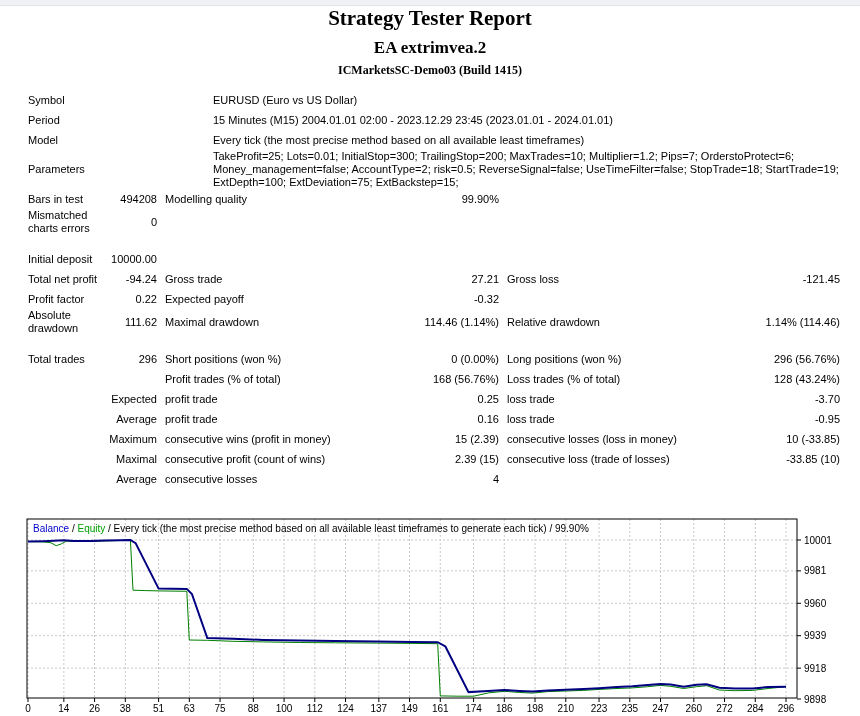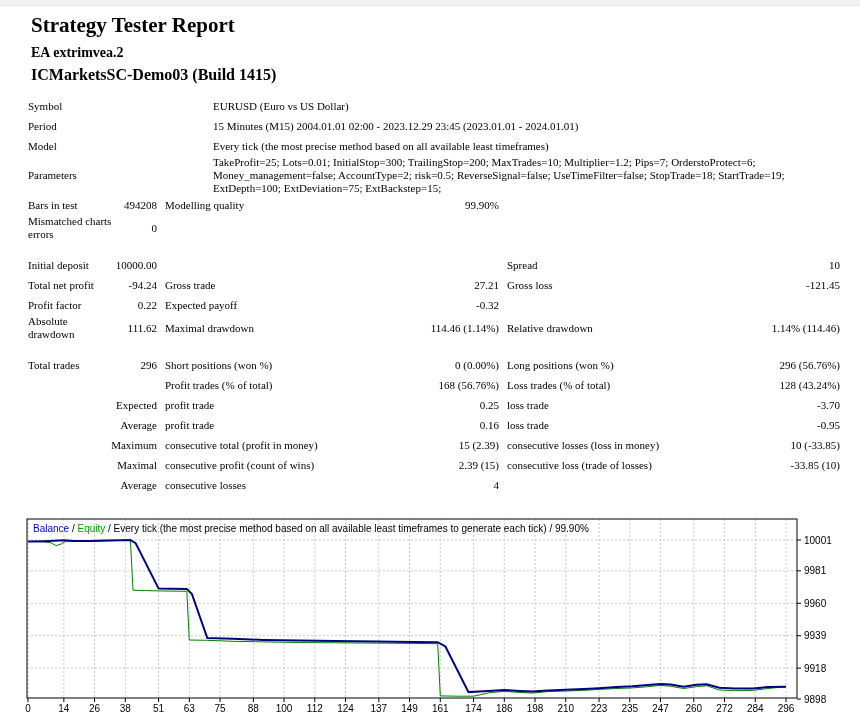--- a/index.html
+++ b/index.html
@@ -2,25 +2,25 @@
 <html><head>
 <meta charset="utf-8">
 <style>
   html,body { margin:0; padding:0; }
   body {
     width:860px; height:716px; background:#ffffff; position:relative;
     font-family:"Liberation Sans", sans-serif; font-size:11px; color:#000;
     overflow:hidden;
   }
   .top-strip { height:5px; background:#f0f1f4; border-bottom:1px solid #e2e4e7; }
-  .header { text-align:left; padding-top:7px; font-family:"Liberation Serif", serif;margin-left:31px; }
+  .header { text-align:center; font-family:"Liberation Serif", serif; }
   .header h1 { font-size:21px; font-weight:bold; margin:0 0 7px 0; }
-  .header h2 { font-size:14px; font-weight:bold; margin:0 0 5px 0; }
-  .header h3 { font-size:16px; font-weight:bold; margin:0 0 12px 0; }
-  .report-table { margin-left:28px; width:812px;font-family:Liberation Serif, serif; }
+  .header h2 { font-size:17px; font-weight:bold; margin:0 0 5px 0; }
+  .header h3 { font-size:12px; font-weight:bold; margin:0 0 12px 0; }
+  .report-table { margin-left:28px; width:812px; }
   .t-row {
     display:grid; grid-template-columns:129px 334px 333px; column-gap:8px;
     align-items:center; min-height:20px;
   }
   .t-cell { display:flex; justify-content:space-between; align-items:center; line-height:13px; }
   .t-cell .t-label { text-align:left; }
   .t-cell .t-value { text-align:left; white-space:nowrap; margin-left:auto; }
   .t-cell.c1 .t-label { max-width:88px; }
   .t-cell.span2 { grid-column:2 / 4;margin-left:48px; }
   .t-spacer { height:14px; }
@@ -106,24 +106,20 @@
     <div class="t-spacer"></div>
     <div class="t-row">
       <div class="t-cell c1">
         <span class="t-label">Initial deposit</span>
         <span class="t-value">10000.00</span>
       </div>
       <div class="t-cell c2">
         <span class="t-label"></span>
         <span class="t-value"></span>
       </div>
-      <div class="t-cell c3">
-        <span class="t-label">Spread</span>
-        <span class="t-value">10</span>
-      </div>
     </div>
     <div class="t-row">
       <div class="t-cell c1">
         <span class="t-label">Total net profit</span>
         <span class="t-value">-94.24</span>
       </div>
       <div class="t-cell c2">
         <span class="t-label">Gross trade</span>
         <span class="t-value">27.21</span>
       </div>
@@ -216,21 +212,21 @@
         <span class="t-label">loss trade</span>
         <span class="t-value">-0.95</span>
       </div>
     </div>
     <div class="t-row">
       <div class="t-cell c1">
         <span class="t-label"></span>
         <span class="t-value">Maximum</span>
       </div>
       <div class="t-cell c2">
-        <span class="t-label">consecutive total (profit in money)</span>
+        <span class="t-label">consecutive wins (profit in money)</span>
         <span class="t-value">15 (2.39)</span>
       </div>
       <div class="t-cell c3">
         <span class="t-label">consecutive losses (loss in money)</span>
         <span class="t-value">10 (-33.85)</span>
       </div>
     </div>
     <div class="t-row">
       <div class="t-cell c1">
         <span class="t-label"></span>

